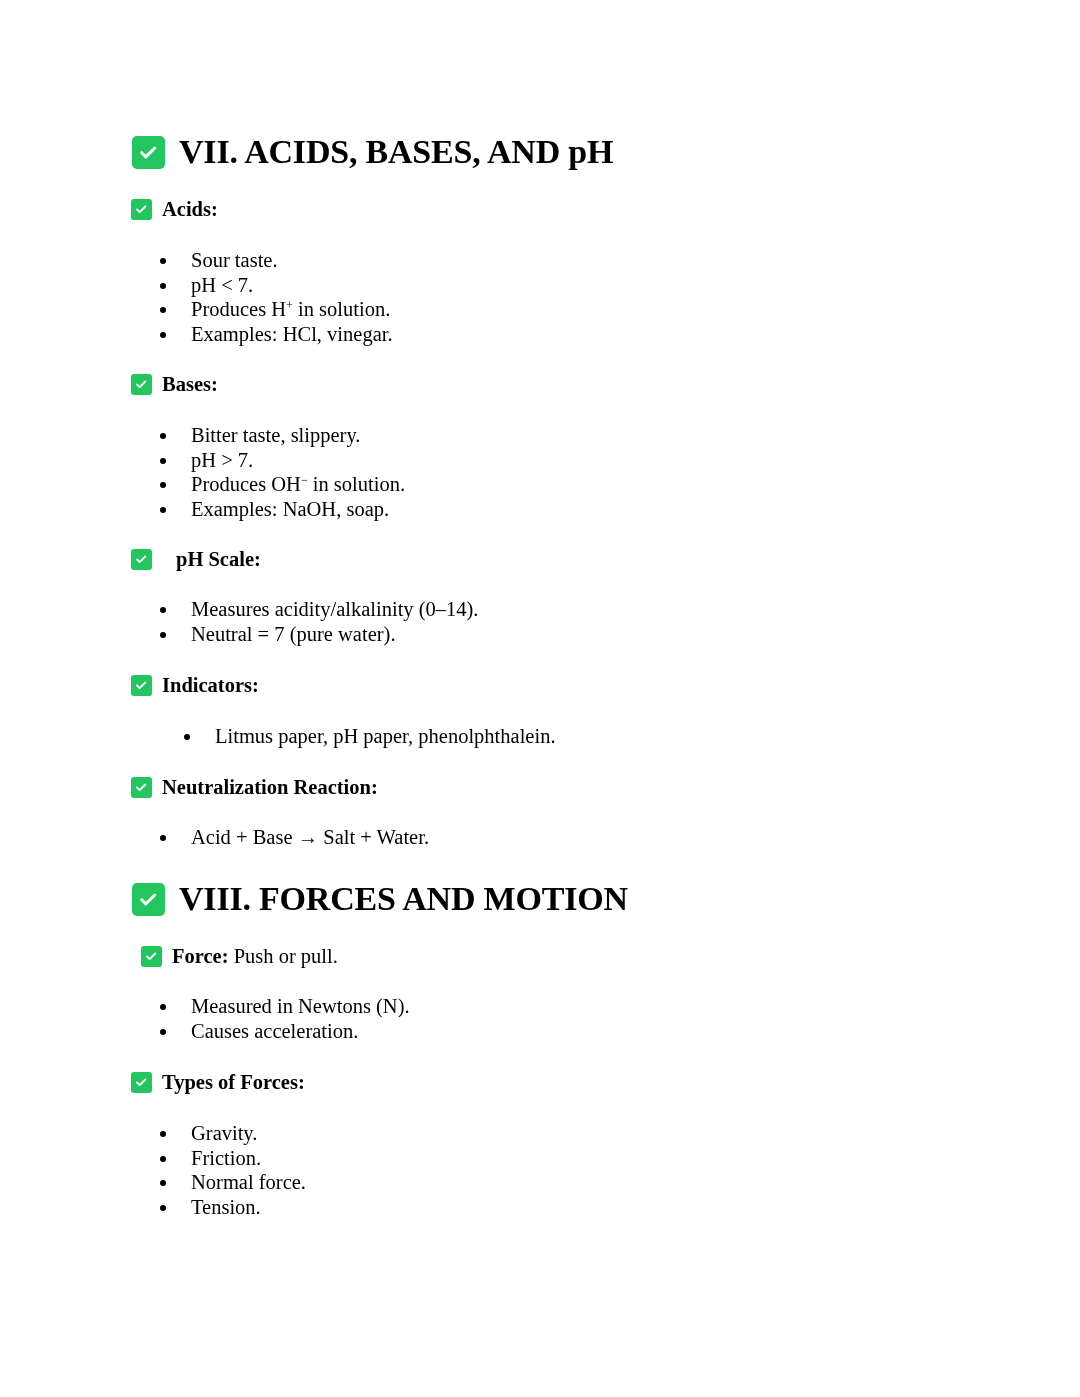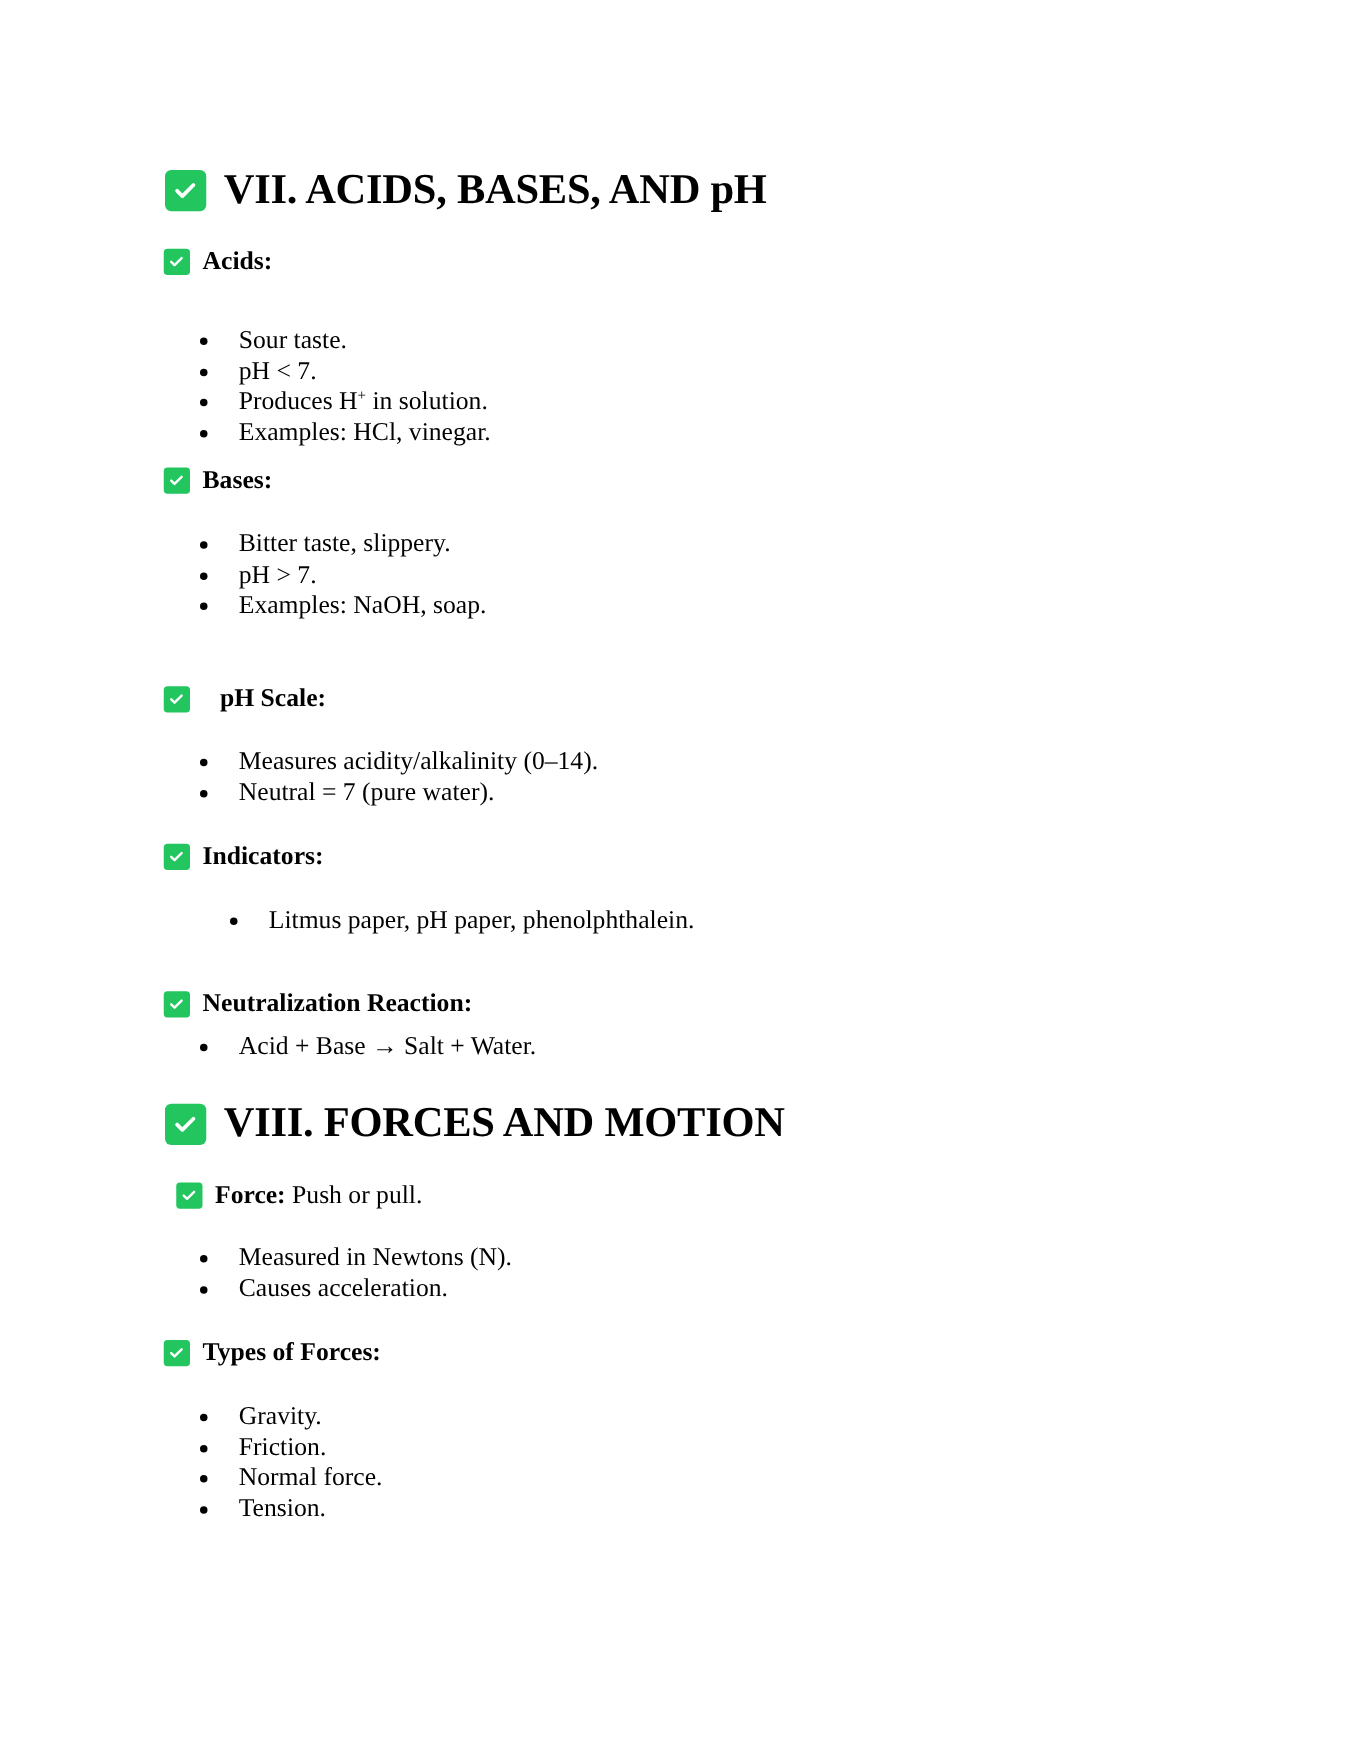--- a/index.html
+++ b/index.html
@@ -47,38 +47,39 @@
   </div>
 
   <div class="h2" style="top:198px;">
     <span class="cb">
         <svg viewBox="0 0 24 24">
           <path d="M5 12.5l4.5 4.5L19 7.5" fill="none" stroke="#fff" stroke-width="3.2" stroke-linecap="round" stroke-linejoin="round"></path>
         </svg>
       </span>
     <b>Acids:</b>
   </div>
-  <ul class="list" style="top:248px;margin-top:12px;">
+  <ul class="list" style="top:248px;">
     <li><span class="dot"></span><span>Sour taste.</span></li>
     <li><span class="dot"></span><span>pH &lt; 7.</span></li>
     <li><span class="dot"></span><span>Produces H</span><sup>+</sup><span> in solution.</span></li>
     <li><span class="dot"></span><span>Examples: HCl, vinegar.</span></li>
   </ul>
 
   <div class="h2" style="top:373px;">
     <span class="cb">
         <svg viewBox="0 0 24 24">
           <path d="M5 12.5l4.5 4.5L19 7.5" fill="none" stroke="#fff" stroke-width="3.2" stroke-linecap="round" stroke-linejoin="round"></path>
         </svg>
       </span>
     <b>Bases:</b>
   </div>
   <ul class="list" style="top:423px;">
     <li><span class="dot"></span><span>Bitter taste, slippery.</span></li>
     <li><span class="dot"></span><span>pH &gt; 7.</span></li>
+    <li><span class="dot"></span><span>Produces OH</span><sup>−</sup><span> in solution.</span></li>
     <li><span class="dot"></span><span>Examples: NaOH, soap.</span></li>
   </ul>
 
   <div class="h2" style="top:548px;gap:14px;">
     <span class="cb">
         <svg viewBox="0 0 24 24">
           <path d="M5 12.5l4.5 4.5L19 7.5" fill="none" stroke="#fff" stroke-width="3.2" stroke-linecap="round" stroke-linejoin="round"></path>
         </svg>
       </span>
     <b>pH Scale:</b>
@@ -93,21 +94,21 @@
         <svg viewBox="0 0 24 24">
           <path d="M5 12.5l4.5 4.5L19 7.5" fill="none" stroke="#fff" stroke-width="3.2" stroke-linecap="round" stroke-linejoin="round"></path>
         </svg>
       </span>
     <b>Indicators:</b>
   </div>
   <ul class="list" style="top:724px;padding-left:24px;">
     <li><span class="dot"></span><span>Litmus paper, pH paper, phenolphthalein.</span></li>
   </ul>
 
-  <div class="h2" style="top:792px;">
+  <div class="h2" style="top:776px;">
     <span class="cb">
         <svg viewBox="0 0 24 24">
           <path d="M5 12.5l4.5 4.5L19 7.5" fill="none" stroke="#fff" stroke-width="3.2" stroke-linecap="round" stroke-linejoin="round"></path>
         </svg>
       </span>
     <b>Neutralization Reaction:</b>
   </div>
   <ul class="list" style="top:825px;">
     <li><span class="dot"></span><span>Acid + Base → Salt + Water.</span></li>
   </ul>

